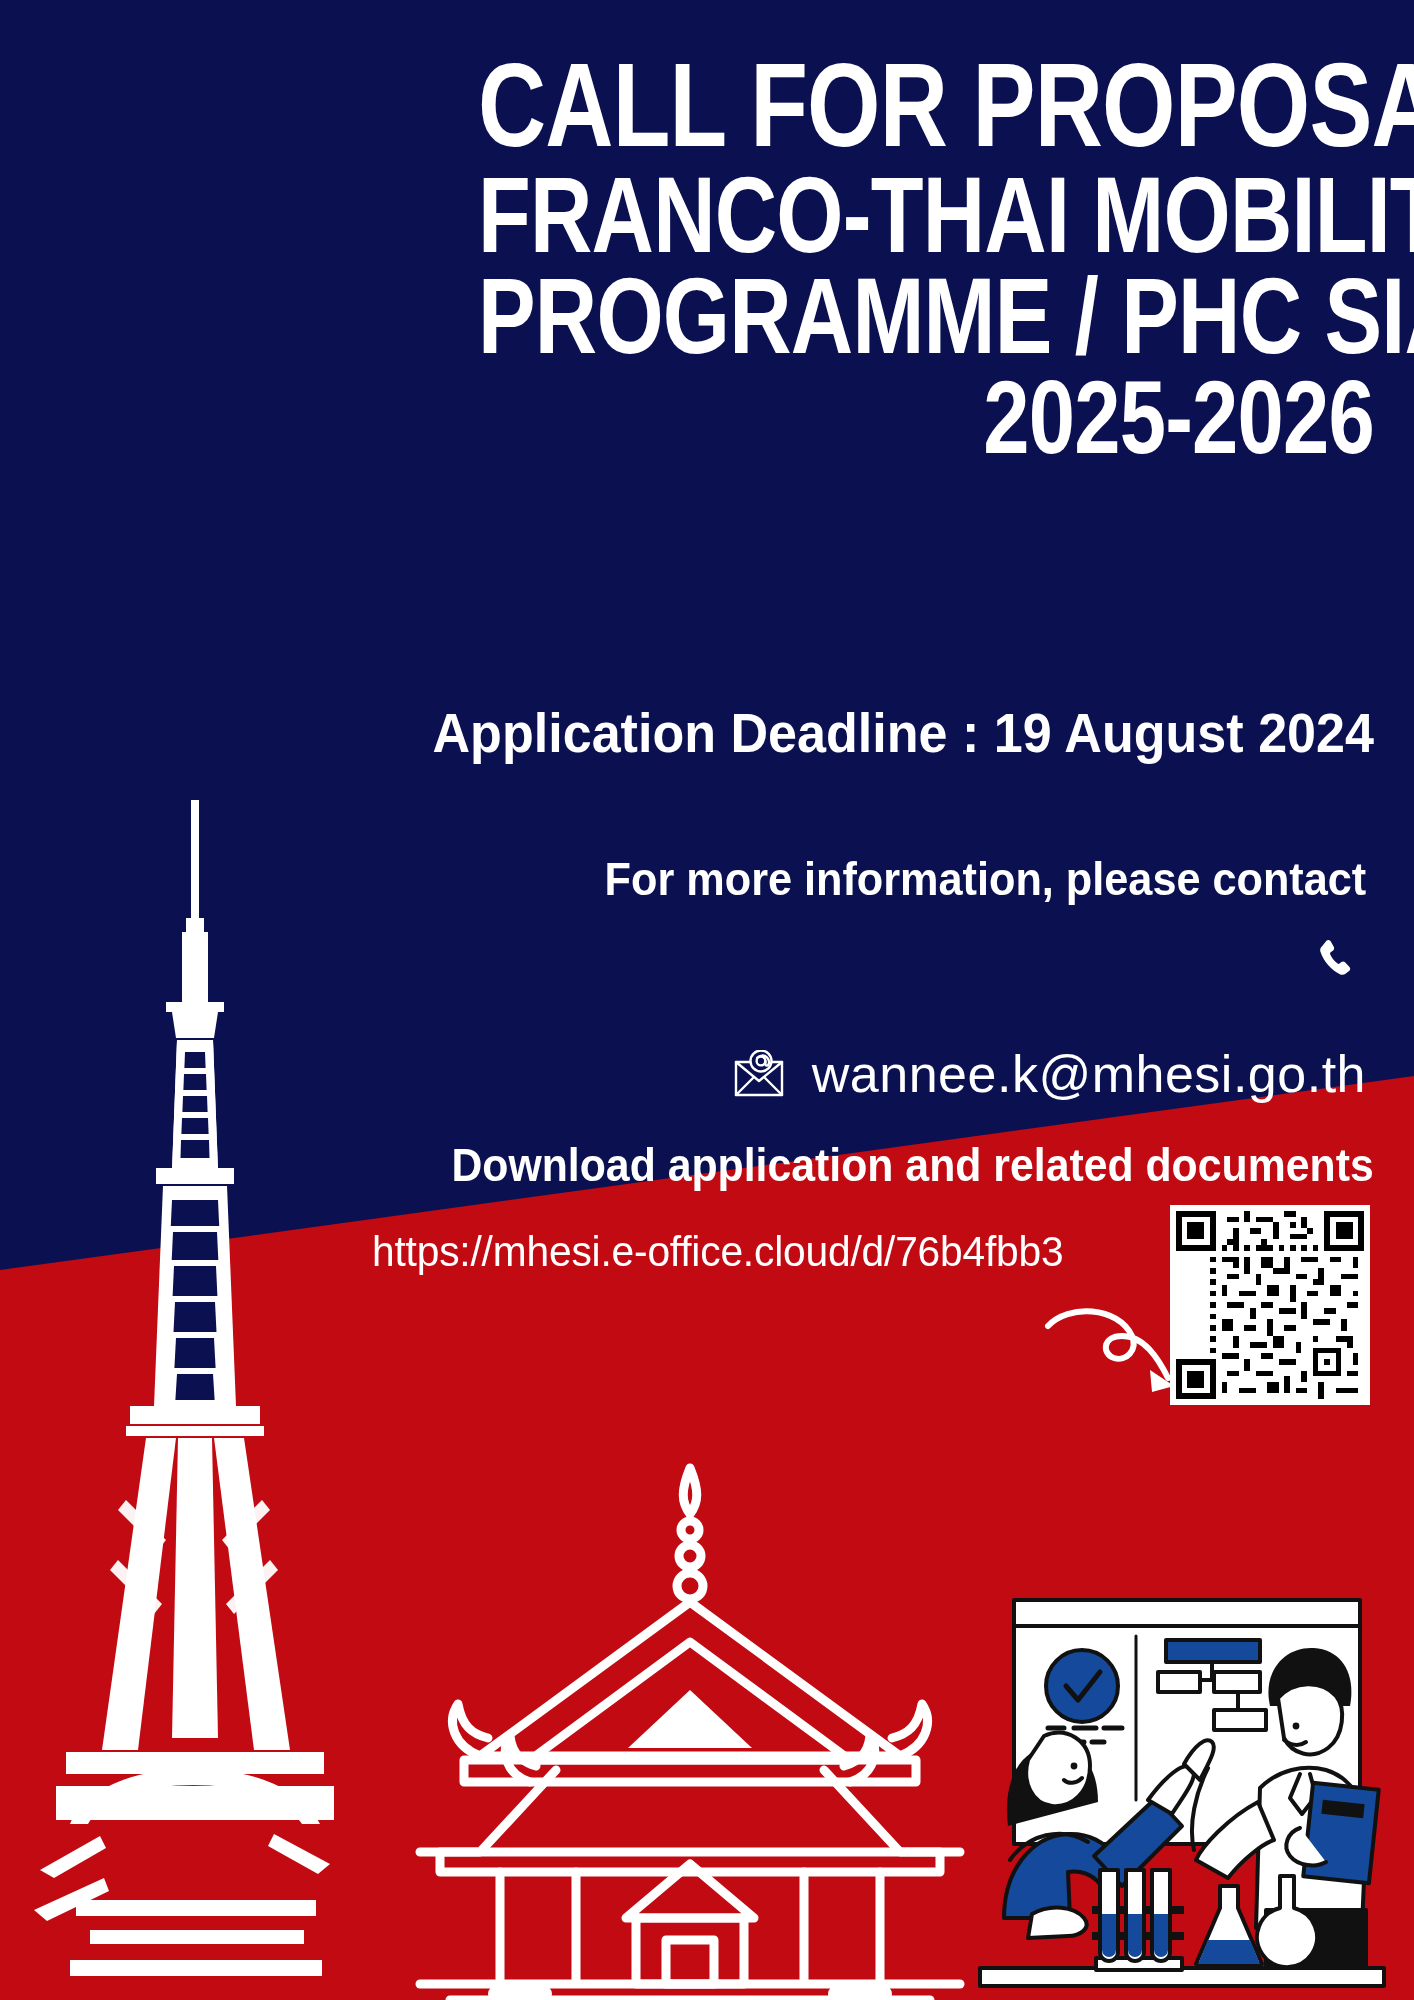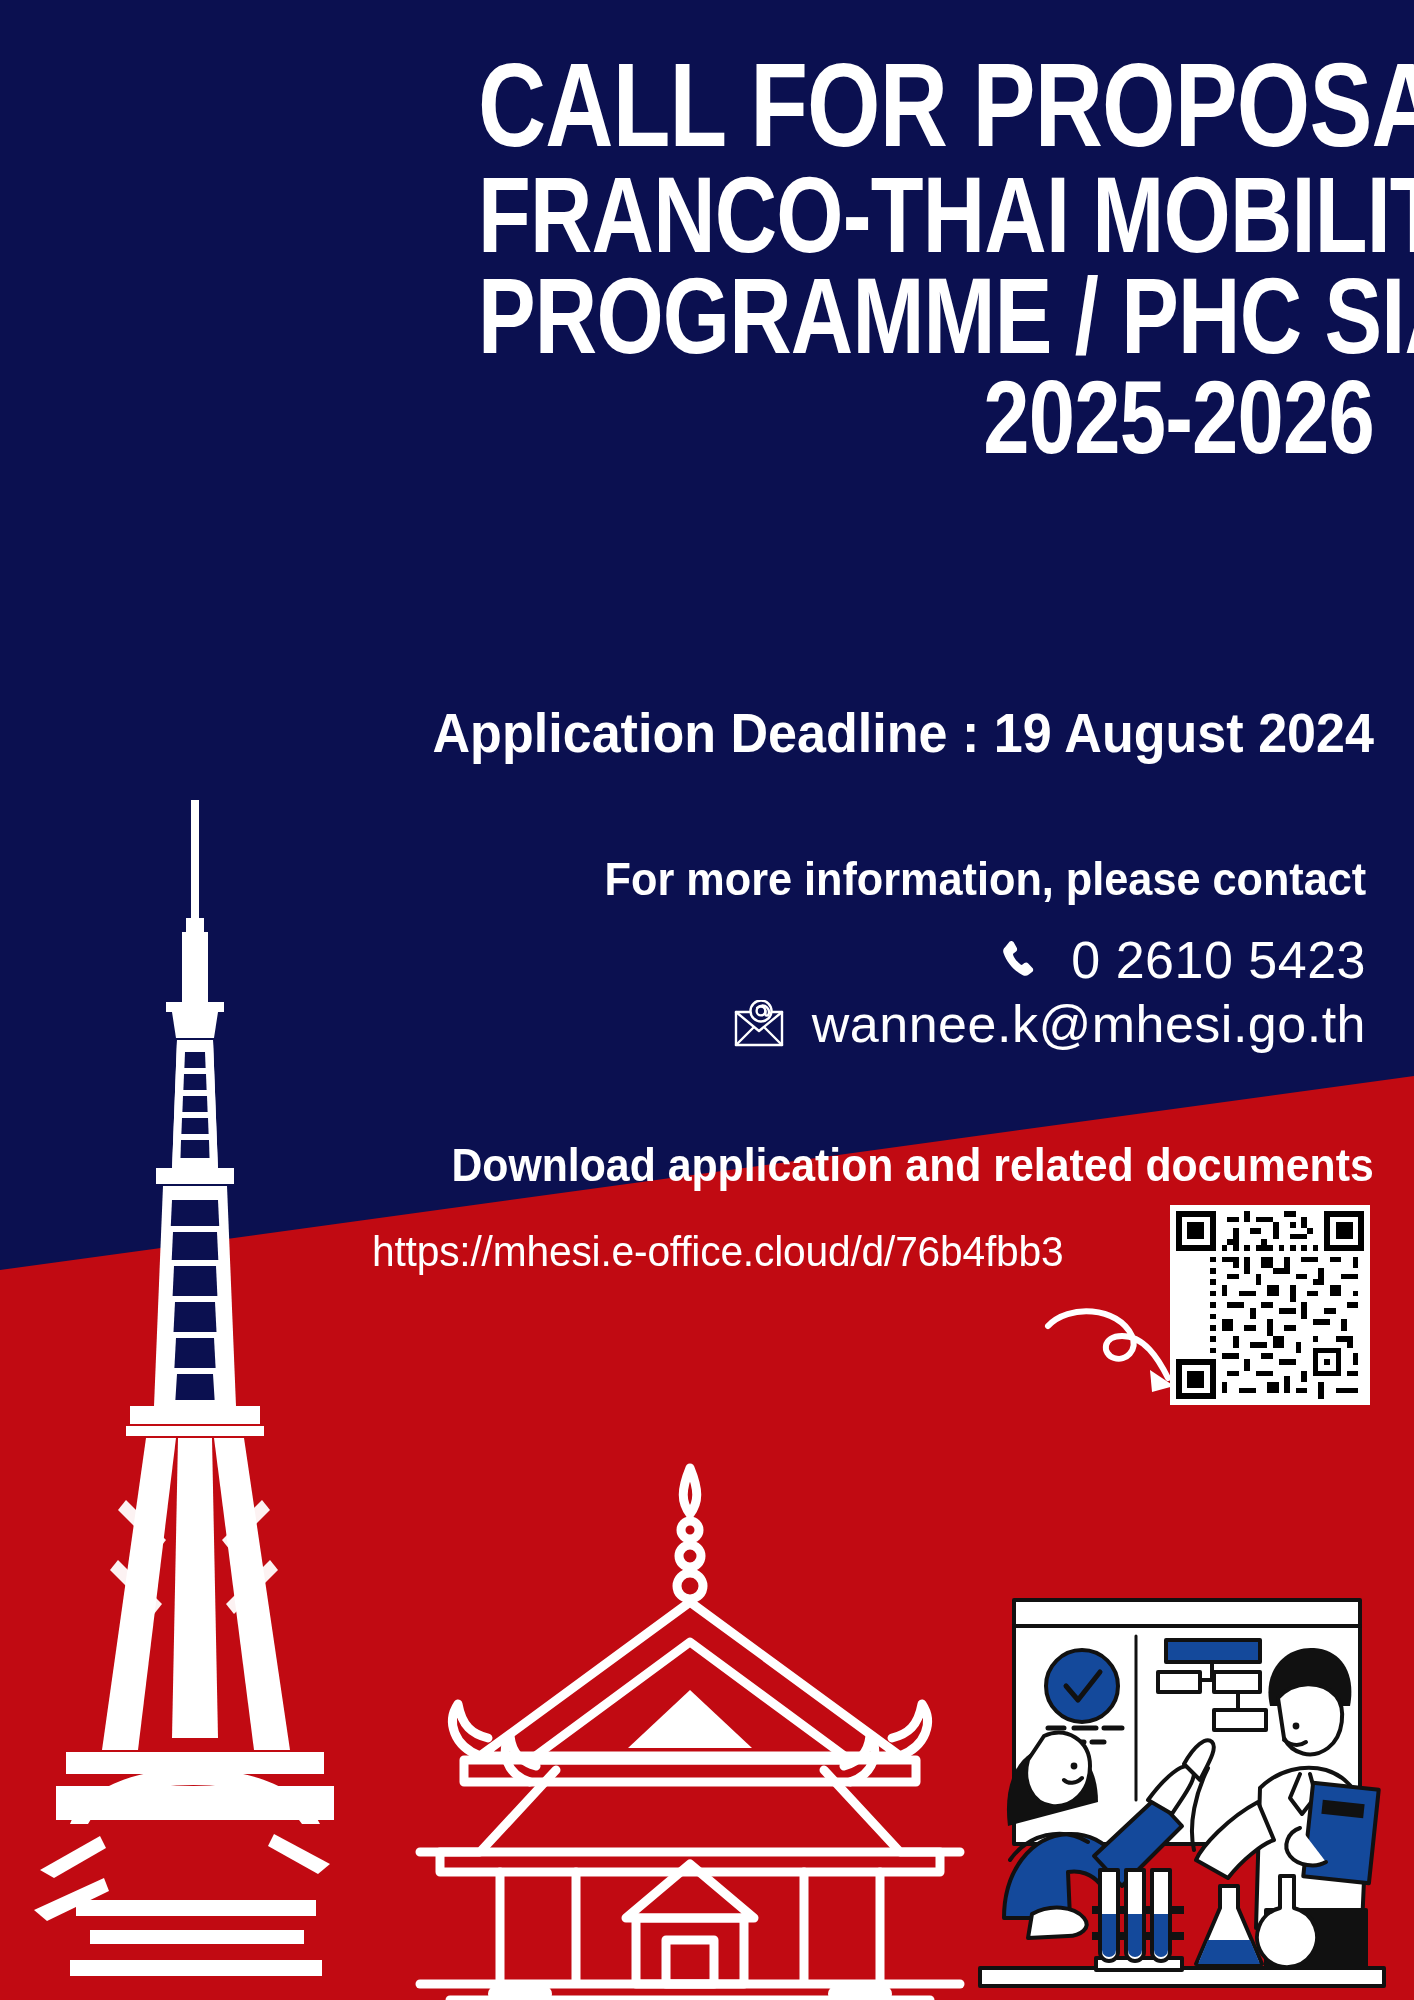--- a/index.html
+++ b/index.html
@@ -87,21 +87,21 @@
     position: absolute;
     right: 48px;
     display: flex;
     align-items: center;
     justify-content: flex-end;
     gap: 22px;
     color: #ffffff;
     white-space: nowrap;
   }
   .row-phone { top: 930px; }
-  .row-mail  { top: 994px; }
+  .row-mail  { top: 1044px; }
   .contact-val {
     font-family: "Liberation Sans", sans-serif;
     font-weight: normal;
     font-size: 52px;
     letter-spacing: 0.5px;
   }
   .icon-box {
     display: inline-flex;
     align-items: center;
     justify-content: center;
@@ -385,21 +385,20 @@
   <div class="deadline">Application Deadline : 19 August 2024</div>
 
   <div class="contact-head">For more information, please contact</div>
 
   <div class="contact-row row-phone">
     <span class="icon-box">
       <svg width="46" height="46" viewBox="0 0 24 24" aria-hidden="true">
         <path fill="#ffffff" d="M6.6 2.3c.7-.5 1.7-.3 2.1.5l1.6 2.8c.4.7.2 1.6-.5 2.1l-1.1.8c-.3.2-.4.6-.3.9.5 1.4 1.9 3.5 3.9 5 .3.2.7.2 1 0l1-.8c.6-.5 1.5-.4 2 .2l2.2 2.4c.6.6.5 1.6-.2 2.1l-1.7 1.3c-.9.7-2.1.8-3.1.3C9.3 17.9 5 13.2 3.4 8.3c-.4-1.1-.1-2.3.8-3z"></path>
       </svg>
     </span>
-    <span class="contact-val">0 2610 5423</span>
   </div>
 
   <div class="contact-row row-mail">
     <span class="icon-box">
       <svg width="56" height="48" viewBox="0 0 56 48" aria-hidden="true">
         <g fill="none" stroke="#ffffff" stroke-width="2.4" stroke-linejoin="round" stroke-linecap="round">
           <rect x="3" y="12" width="46" height="33"></rect>
           <path d="M3 12 L26 31 L49 12"></path>
           <path d="M3 45 L20 28 M49 45 L32 28"></path>
           <circle cx="28" cy="11" r="10.5" fill="#0b1050"></circle>

